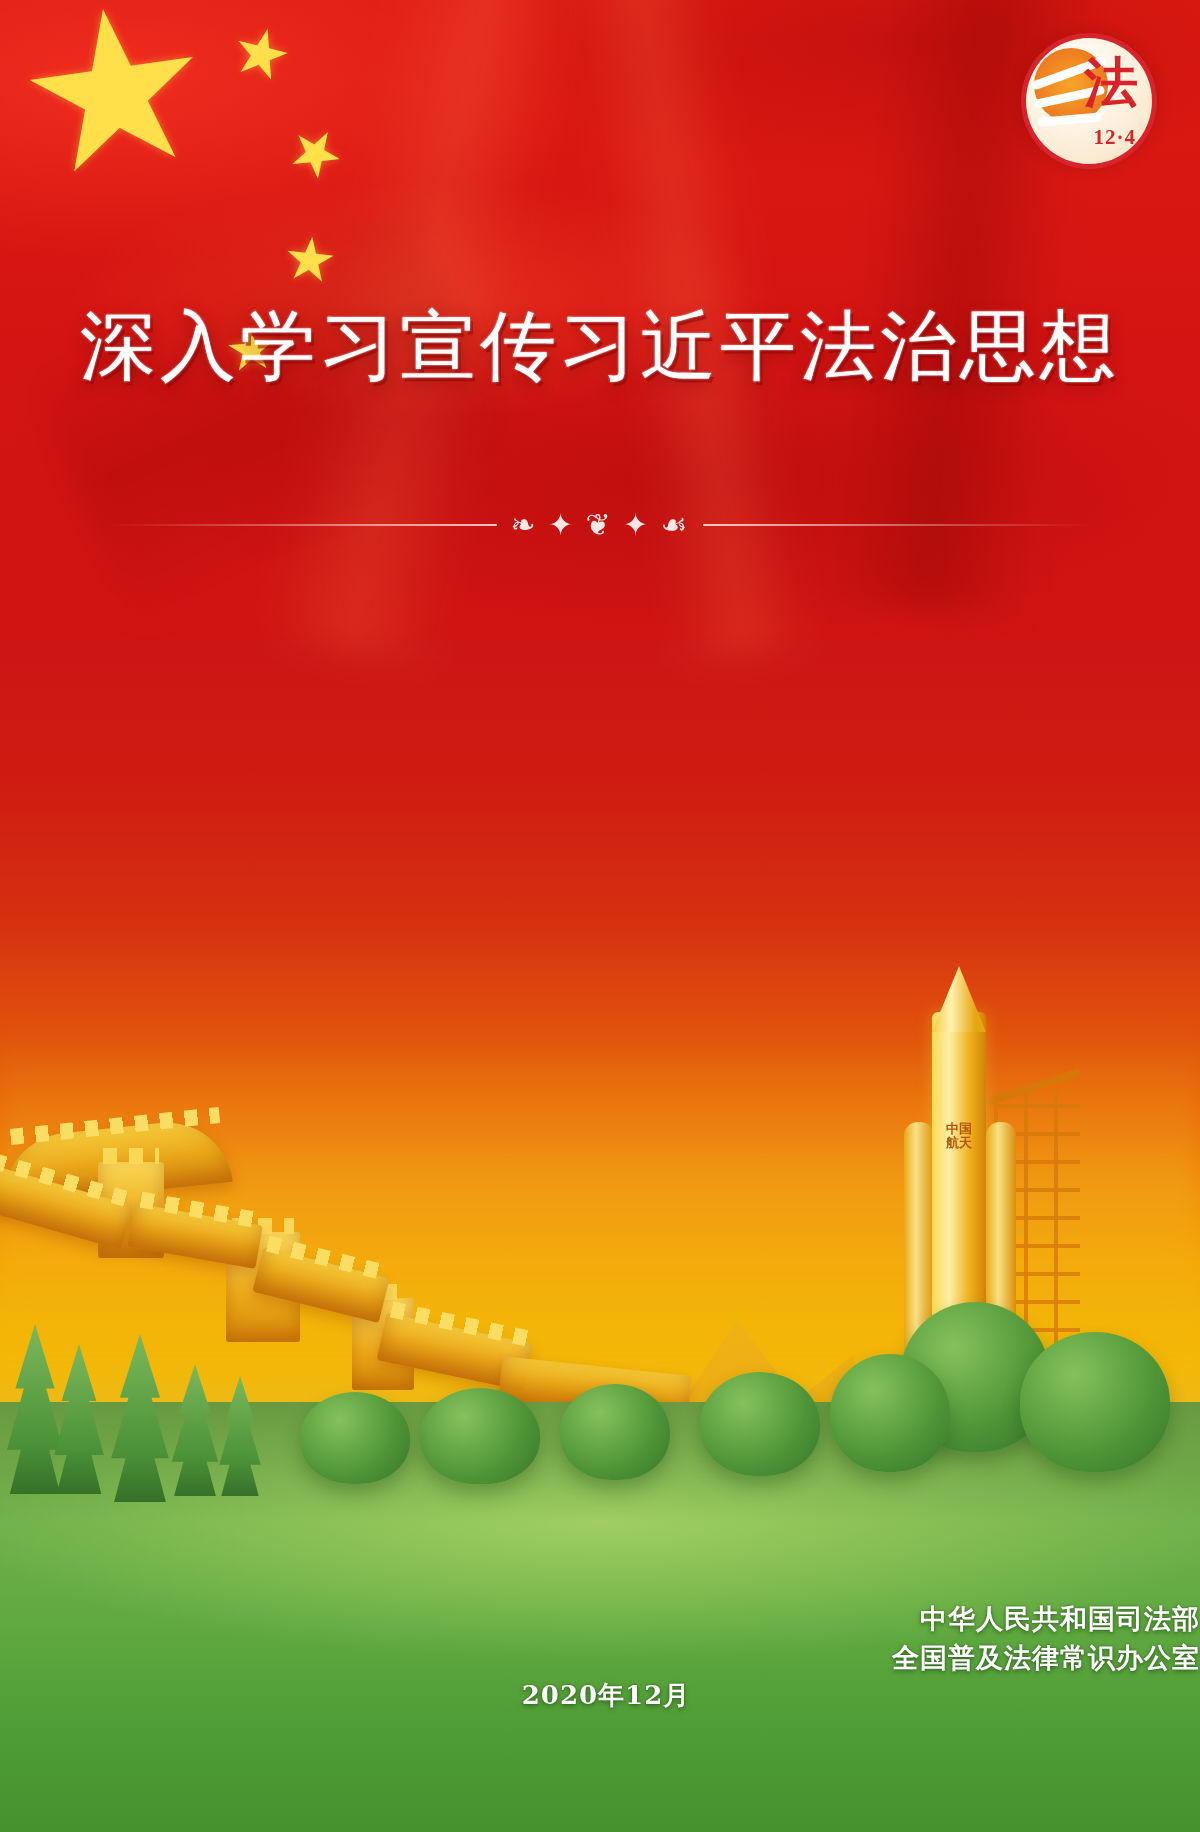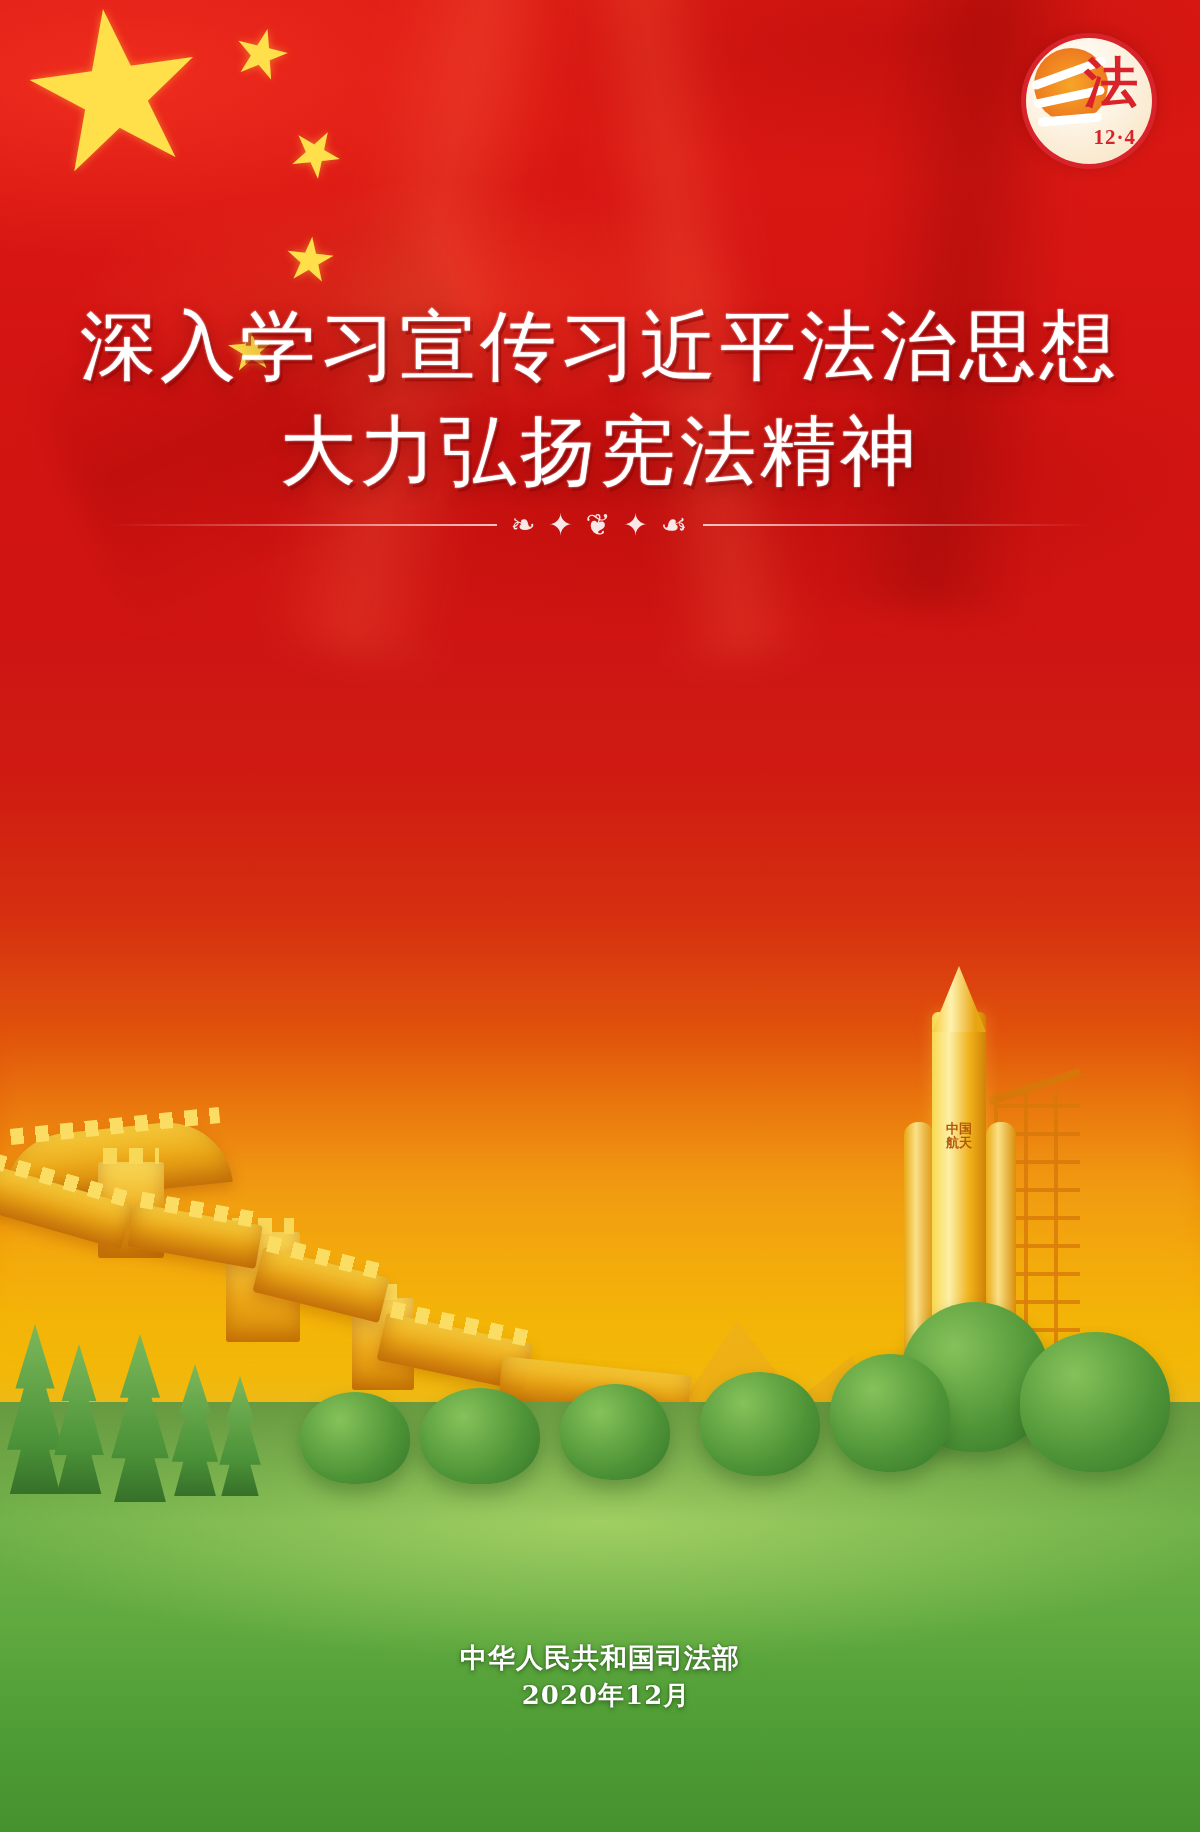--- a/index.html
+++ b/index.html
@@ -309,21 +309,21 @@
 
   
   .footer {
     position: absolute;
     left: 0; right: 0; bottom: 118px;
     text-align: center;
     font-family: "DejaVu Serif", serif;
     color: #ffffff;
     text-shadow: 0 2px 5px rgba(20,60,10,0.55), 0 0 2px rgba(0,0,0,0.4);
   }
-  .footer-line { font-size: 27px; font-weight: bold; line-height: 1.42; letter-spacing: 1px; }
+  .footer-line { font-size: 27px; font-weight: bold; line-height: 1.42; letter-spacing: 1px; text-align: right; }
   .footer-date { font-size: 26px; font-weight: bold; line-height: 1.42; letter-spacing: 1px; padding-left: 12px; }
 </style>
 </head>
 <body>
 
 <div class="poster">
 
   <div class="bg-sky"></div>
 
   <div class="flag">
@@ -342,21 +342,20 @@
     <div class="emblem-sun"></div>
     <div class="emblem-ray r1"></div>
     <div class="emblem-ray r2"></div>
     <div class="emblem-ray r3"></div>
     <div class="emblem-char">法</div>
     <div class="emblem-date">12·4</div>
   </div>
 
   <div class="title-block">
     <div class="title-line l1">深入学习宣传习近平法治思想</div>
-    <div class="title-line l2">大力弘扬宪法精神</div>
   </div>
 
   <div class="divider">
     <div class="rule"></div>
     <div class="flourish">❧ ✦ ❦ ✦ ☙</div>
     <div class="rule right"></div>
   </div>
 
 
   <div class="scenery">
@@ -410,16 +409,17 @@
 
     <div class="conifer" style="left:0px; top:352px; width:70px; height:170px;"></div>
     <div class="conifer" style="left:48px; top:372px; width:62px; height:150px;"></div>
     <div class="conifer" style="left:104px; top:362px; width:72px; height:168px;"></div>
     <div class="conifer" style="left:166px; top:392px; width:58px; height:132px;"></div>
     <div class="conifer" style="left:214px; top:404px; width:52px; height:120px;"></div>
   </div>
 
   <div class="footer">
     <div class="footer-line">中华人民共和国司法部</div>
+    <div class="footer-line">全国普及法律常识办公室</div>
     <div class="footer-date">2020年12月</div>
   </div>
 
 </div>
 
 </body></html>

